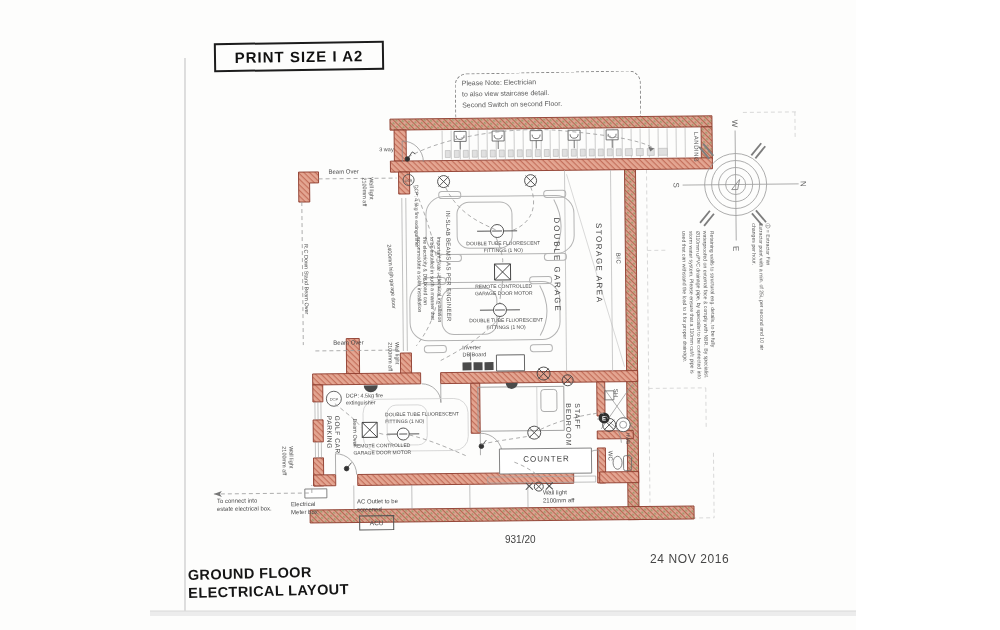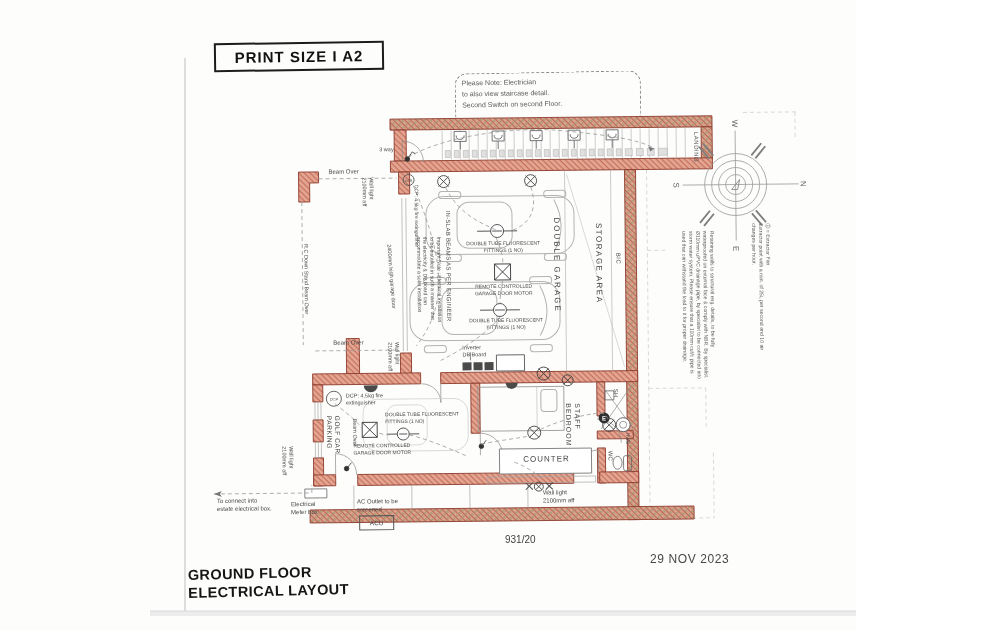--- a/index.html
+++ b/index.html
@@ -462,16 +462,16 @@
 Extractor point with a min. of 25L per second and 10 air
 changes per hour.</div>
     <div class="t rot" style="left:716px;top:233px;width:288px;font-size:5.2px;line-height:1.35;color:#5a5a5a;">Retaining walls to structural eng. details, to be fully
 waterproofed on external face &amp; comply with NBR. By specialist.
 Ø110mm uPVC drainage pipe, by specialist to be connected into
 storm water system. Please ensure that a 110mm cut/c pipe is
 used that can withstand the load to it for proper drainage.</div>
   </div>
 
   <div id="dwgnum">931/20</div>
-  <div id="datestamp">29 NOV 2023</div>
+  <div id="datestamp">24 NOV 2016</div>
   <div id="title">GROUND FLOOR
 ELECTRICAL LAYOUT</div>
 </div>
 
 </body></html>

